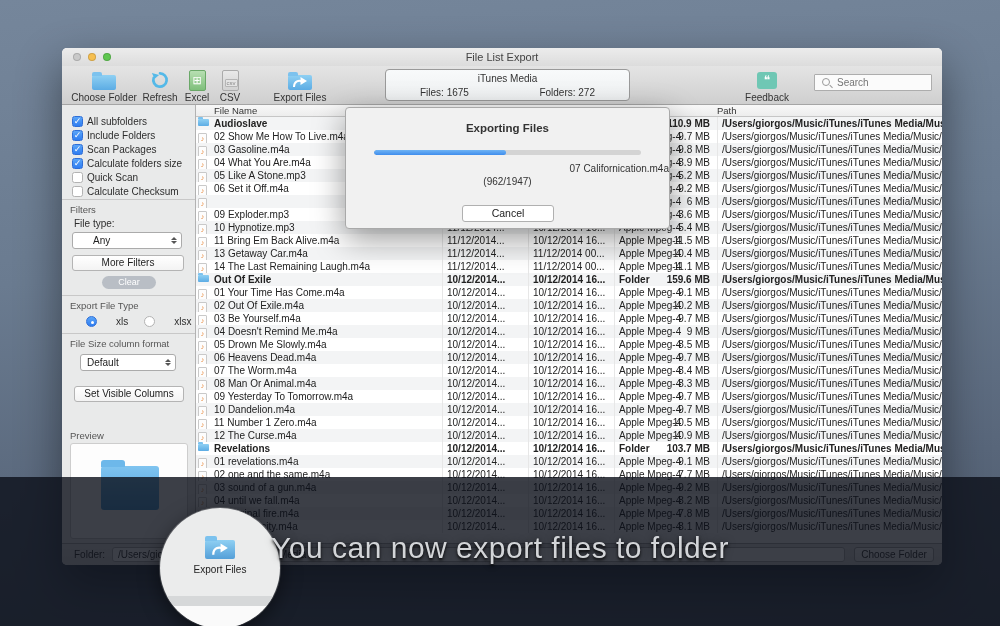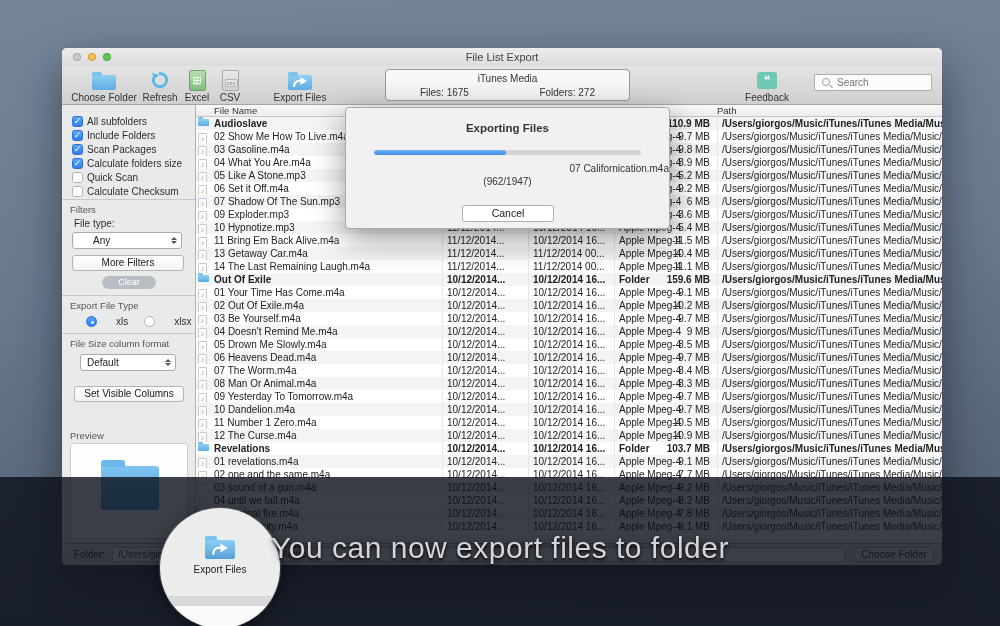--- a/index.html
+++ b/index.html
@@ -350,21 +350,20 @@
           <span class="cell c-icon"><span class="mini-audio">♪</span></span>
           <span class="cell c-name">06 Set it Off.m4a</span>
           <span class="cell c-d1">11/12/2014...</span>
           <span class="cell c-d2">10/12/2014 16...</span>
           <span class="cell c-kind">Apple Mpeg-4 A...</span>
           <span class="cell c-size">9.2 MB</span>
           <span class="cell c-path">/Users/giorgos/Music/iTunes/iTunes Media/Music/Audioslave</span>
         </div>
         <div class="trow alt">
           <span class="cell c-icon"><span class="mini-audio">♪</span></span>
-          <span class="cell c-name">07 Shadow Of The Sun.mp3</span>
           <span class="cell c-d1">11/12/2014...</span>
           <span class="cell c-d2">10/12/2014 16...</span>
           <span class="cell c-kind">Apple Mpeg-4 A...</span>
           <span class="cell c-size">6 MB</span>
           <span class="cell c-path">/Users/giorgos/Music/iTunes/iTunes Media/Music/Audioslave</span>
         </div>
         <div class="trow">
           <span class="cell c-icon"><span class="mini-audio">♪</span></span>
           <span class="cell c-name">09 Exploder.mp3</span>
           <span class="cell c-d1">11/12/2014...</span>

